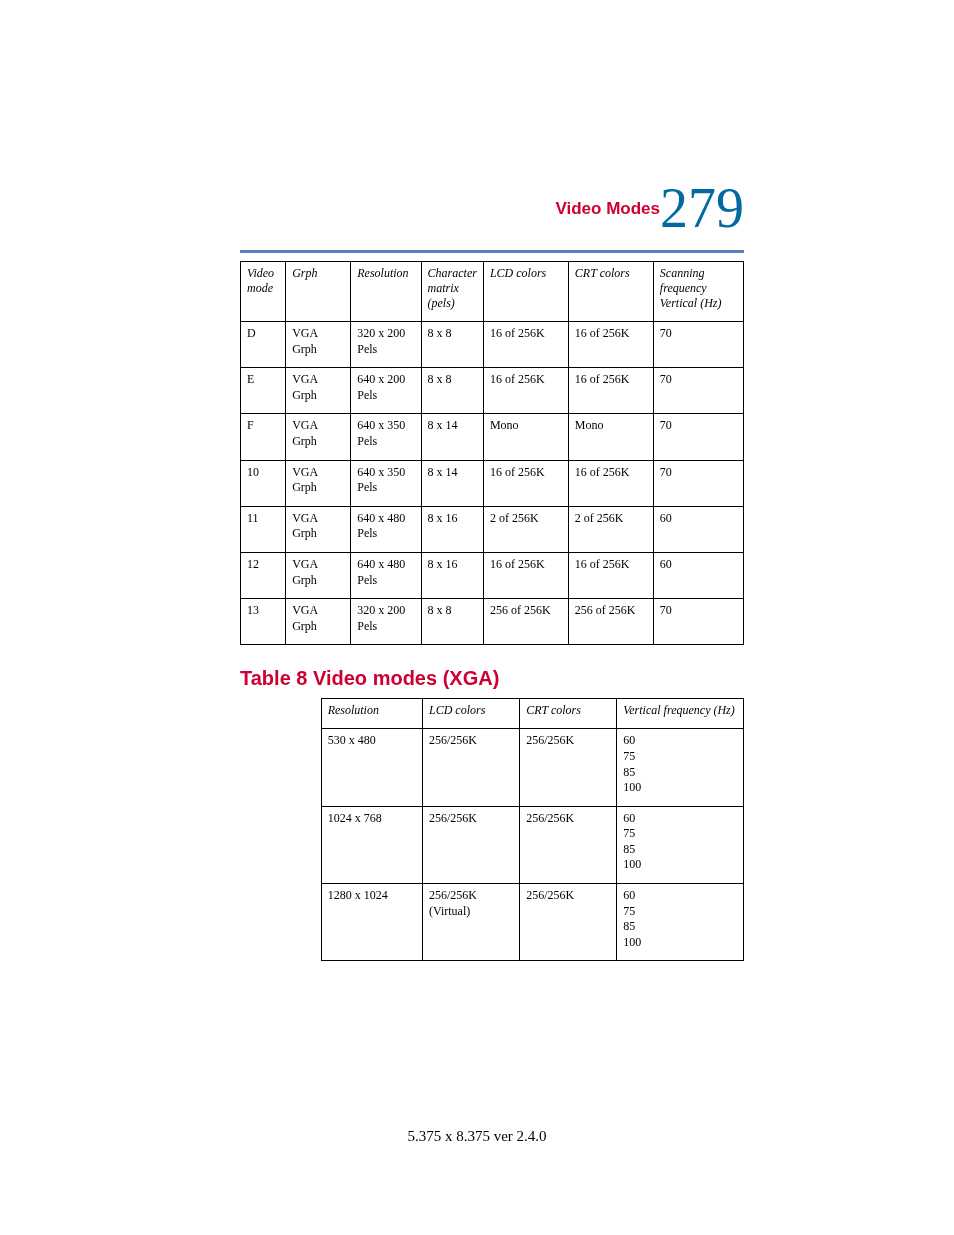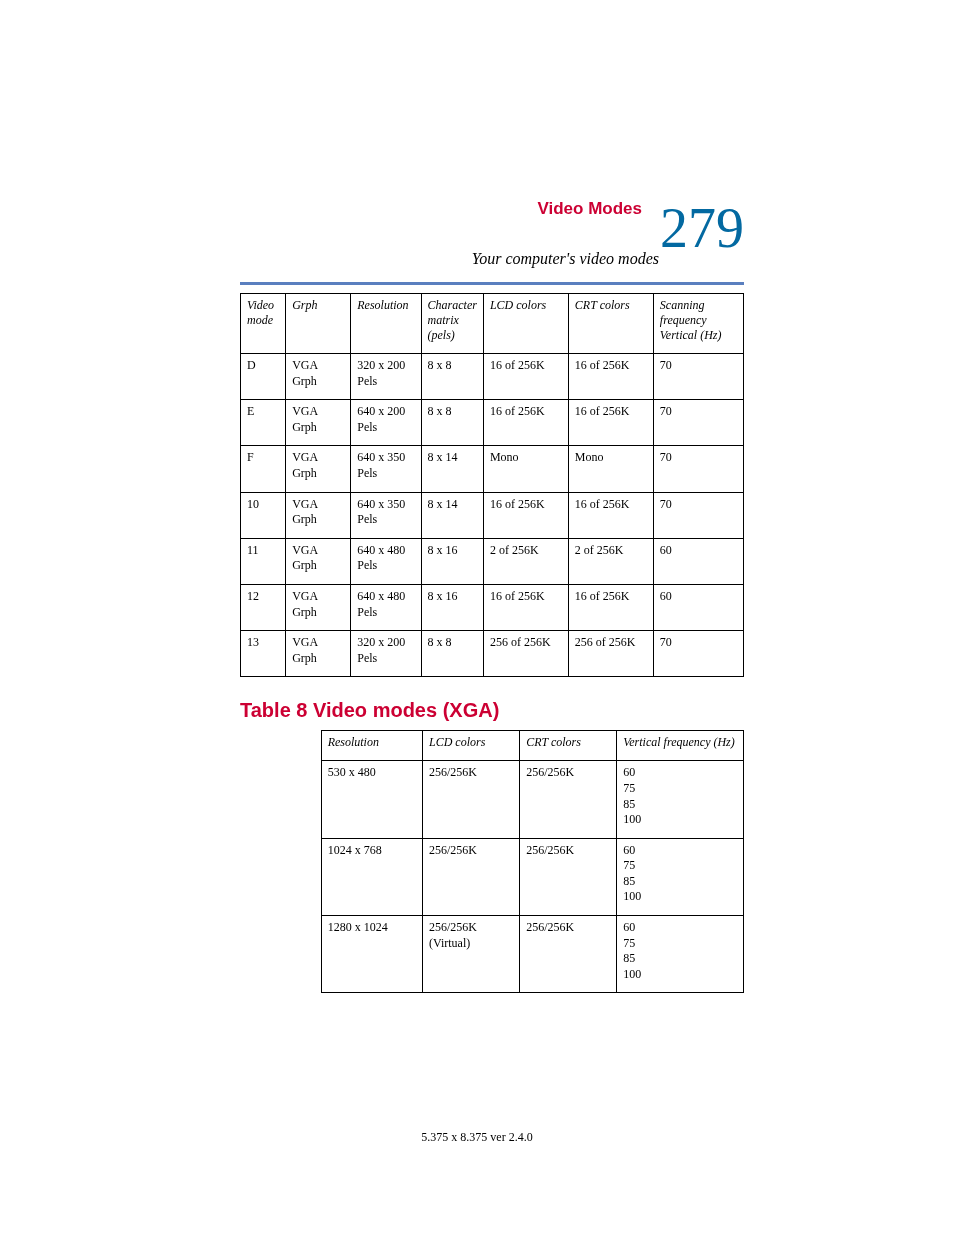--- a/index.html
+++ b/index.html
@@ -16,23 +16,21 @@
     box-sizing: border-box;
     padding: 180px 210px 0 240px;
   }
   .header {
     text-align: right;
     margin-bottom: 14px;
   }
   .header-top {
     display: flex;
     justify-content: flex-end;
-    align-items: flex-start;
-    gap: 18px;
-    margin-top: 20px;
+    align-items: center;
   }
   .header-title {
     font-family: Arial, Helvetica, sans-serif;
     font-weight: bold;
     color: #cc0033;
     font-size: 17px;
     line-height: 1;
   }
   .header-page {
     font-family: "Times New Roman", serif;
@@ -84,34 +82,33 @@
   .multiline {
     white-space: pre-line;
     line-height: 1.3;
   }
   .footer {
     position: absolute;
     bottom: 90px;
     left: 0;
     width: 100%;
     text-align: center;
-    font-size: 12px;
+    font-size: 15px;
   }
 </style>
 </head>
 <body>
 
 <div class="page">
 
   <div class="header">
     <div class="header-top">
       <span class="header-title">Video Modes</span>
       <span class="header-page">279</span>
     </div>
-    <div class="header-sub">Your computer's video modes</div>
   </div>
 
   <hr class="rule">
 
   <table class="data">
     <thead>
       <tr>
         <th style="width:9%">Video mode</th>
         <th style="width:13%">Grph</th>
         <th style="width:14%">Resolution</th>

